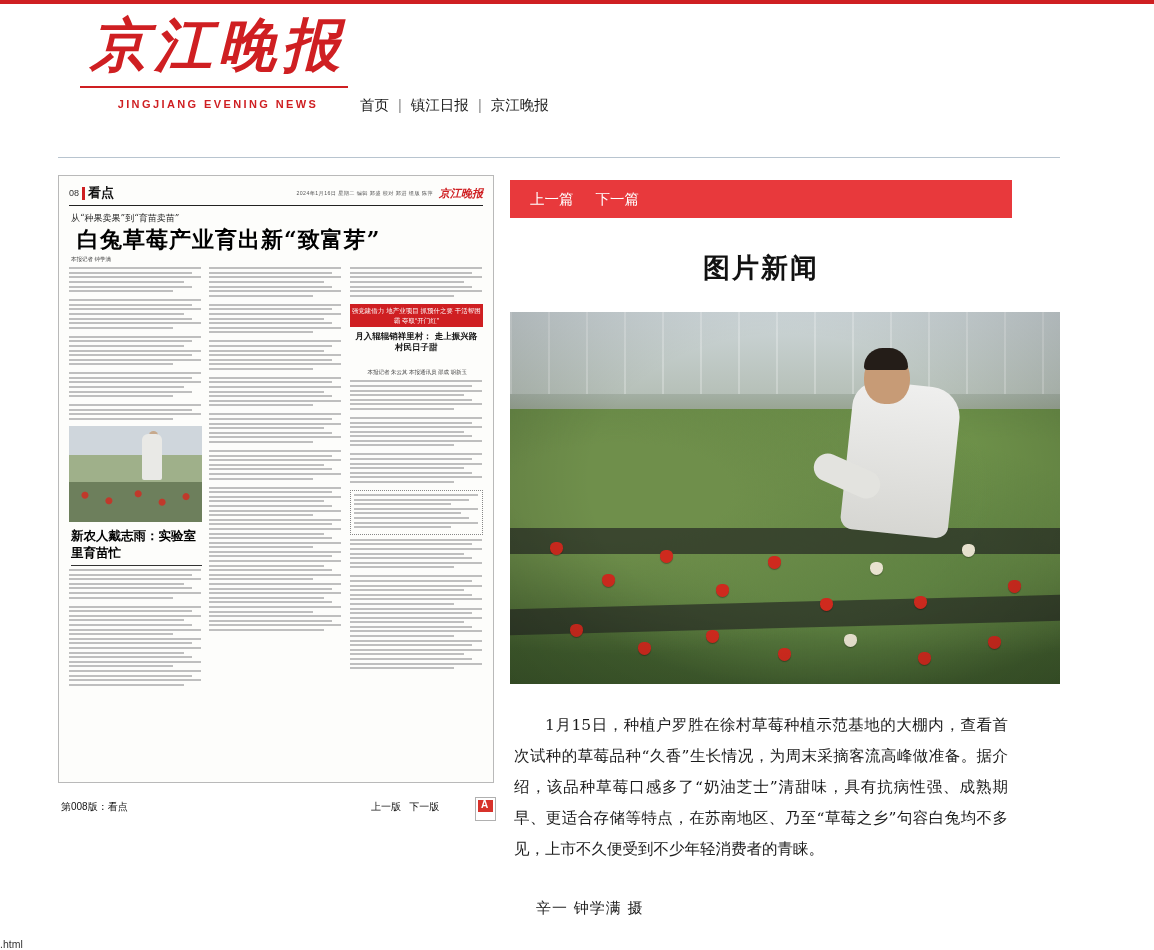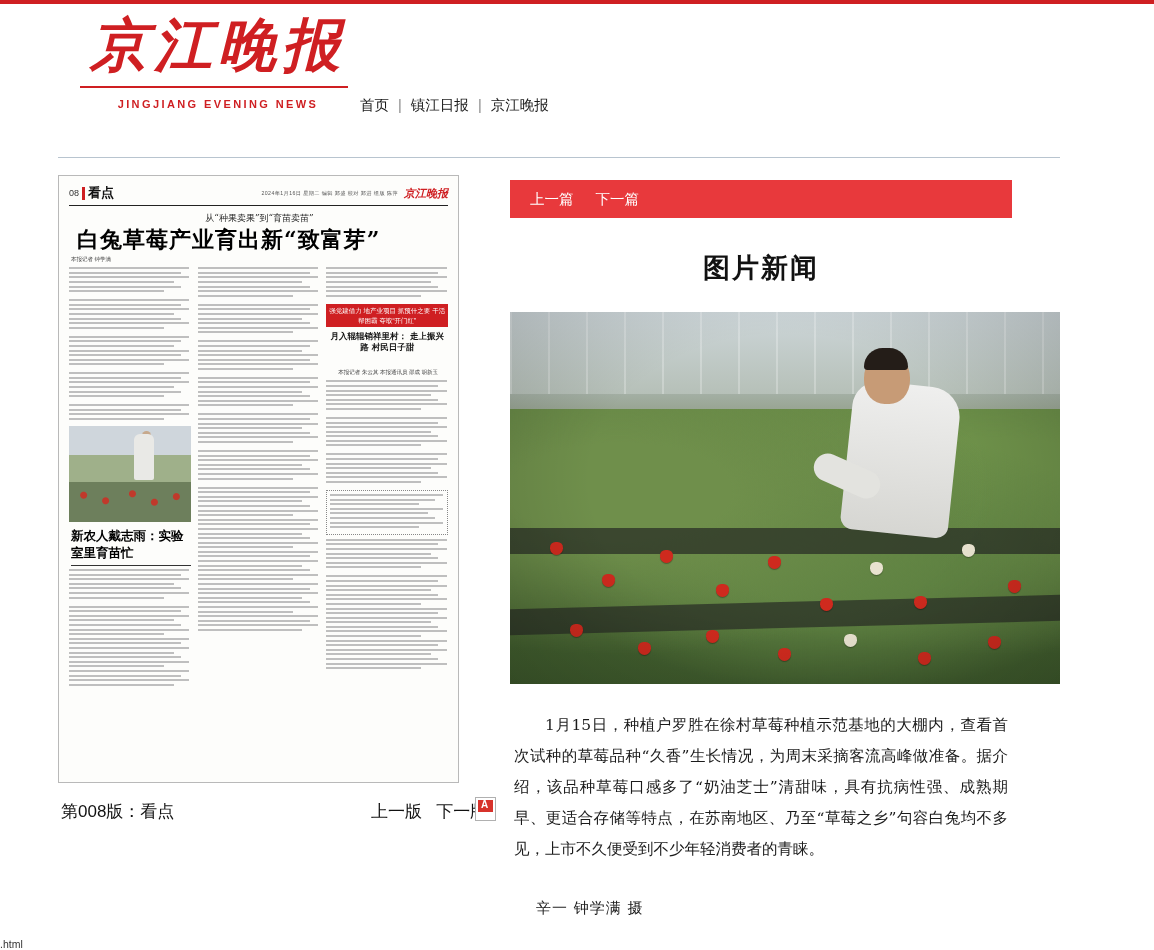--- a/index.html
+++ b/index.html
@@ -90,21 +90,21 @@
   }
 
   
   .left-col {
     position: absolute;
     left: 58px;
     top: 0;
     width: 410px;
   }
   .paper {
-    width: 401px;
+    width: 436px;
     height: 608px;
     border: 1px solid #b9b9b9;
     background: #fdfdfb;
     box-sizing: border-box;
     padding: 8px 10px;
     position: relative;
     overflow: hidden;
   }
   .paper-top {
     display: flex;
@@ -144,21 +144,20 @@
     color: #cf1f22;
     font-weight: bold;
     font-style: italic;
     white-space: nowrap;
   }
   .paper-kicker {
     font-size: 9px;
     color: #222;
     margin: 6px 0 2px 2px;
     font-family: "DejaVu Serif", serif;
-    text-align: center;
   }
   .paper-headline {
     font-family: "DejaVu Serif", serif;
     font-size: 22px;
     font-weight: bold;
     color: #000;
     letter-spacing: 1px;
     margin: 0 0 5px 8px;
     line-height: 1.1;
   }
@@ -258,21 +257,21 @@
   .quote-box {
     border: 1px dotted #888;
     padding: 3px;
     margin: 4px 0;
   }
 
   .paper-footer {
     margin-top: 14px;
     position: relative;
     height: 26px;
-    font-size: 17px;
+    font-size: 10px;
     color: #111;
     text-decoration: underline;
   }
   .paper-footer .fleft {
     position: absolute;
     left: 3px;
     top: 3px;
   }
   .paper-footer .fright {
     position: absolute;

